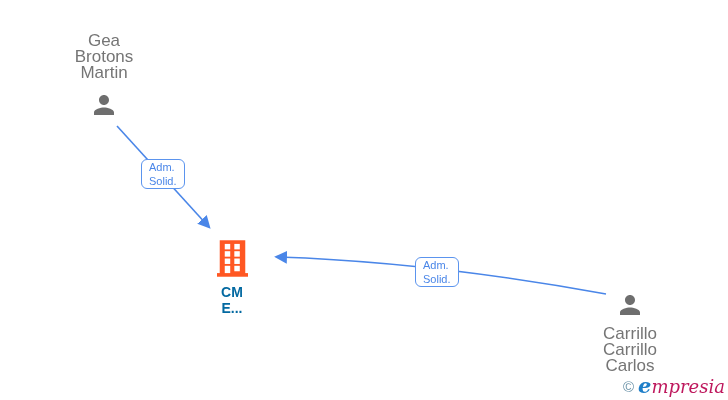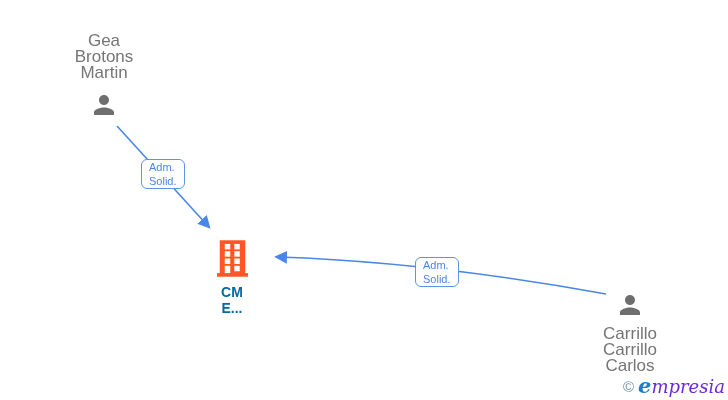--- a/index.html
+++ b/index.html
@@ -71,21 +71,21 @@
     line-height: 15px;
   }
   .brand {
     font-family: "DejaVu Serif", serif;
     font-style: italic;
     font-size: 18px;
     line-height: 20px;
     white-space: nowrap;
   }
   .brand-initial { color: #1e7ec8; font-size: 21px; font-weight: bold; }
-  .brand-rest    { color: #6d28d9; }
+  .brand-rest    { color: #be185d; }
 </style>
 </head>
 <body>
 
 <div class="canvas">
 
   <svg class="edges-layer" width="728" height="400" viewBox="0 0 728 400" xmlns="http://www.w3.org/2000/svg">
     <defs>
       <marker id="arrowhead" markerWidth="8" markerHeight="8" viewBox="0 0 10 10" refX="7" refY="5" orient="auto">
         <path d="M0,0 L10,5 L0,10 z" fill="#4a86e8"></path>

